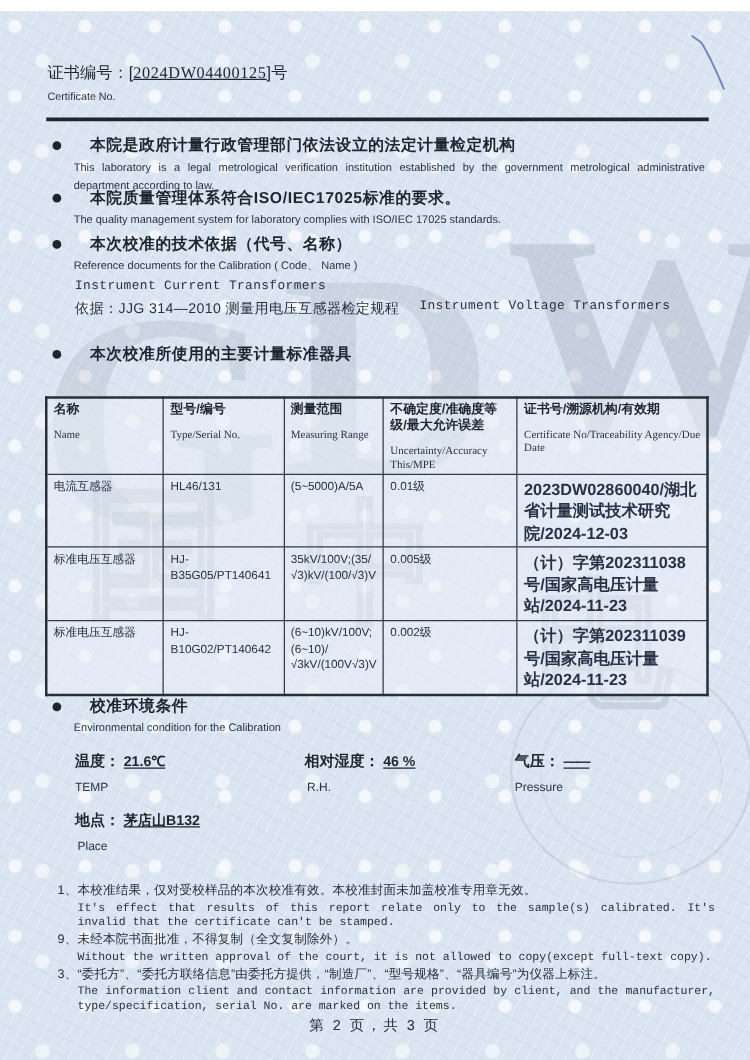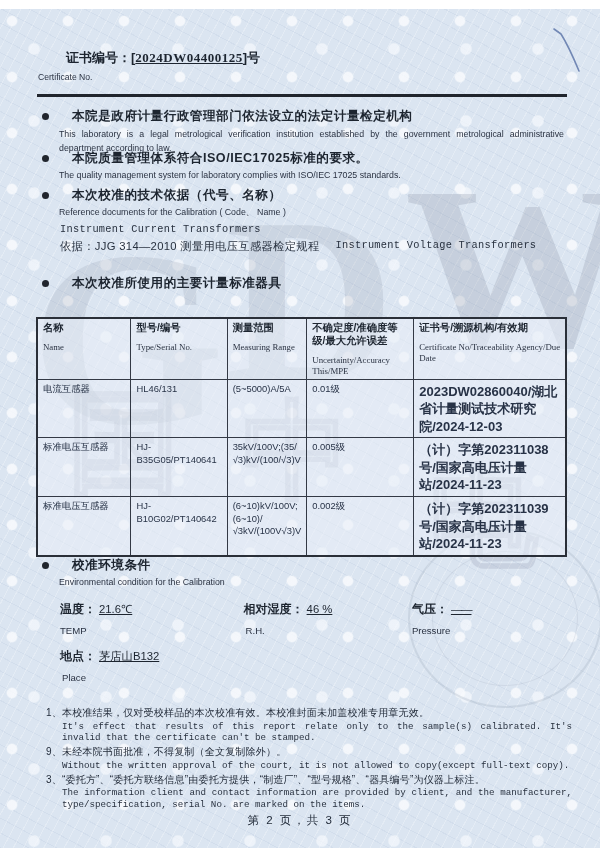--- a/index.html
+++ b/index.html
@@ -35,21 +35,21 @@
   }
   .wm-seal-inner{
     position:absolute;left:22px;top:20px;right:22px;bottom:20px;border-radius:50%;
     border:1px solid rgba(162,174,192,0.22);
   }
   .pen-mark{position:absolute;left:548px;top:14px;width:44px;height:52px;}
   
   .header{position:absolute;left:38px;right:34px;top:40px;display:flex;justify-content:space-between;}
   .inst-cn{font-size:15.5px;font-weight:bold;letter-spacing:4.5px;color:#1d2530;white-space:nowrap;}
   .inst-en{font-size:8.6px;color:#2a3242;margin-top:5px;font-family:"Liberation Serif",serif;}
-  .cert-line{font-size:13px;font-weight:bold;color:#1d2530;white-space:nowrap;margin-left:28px;}
+  .cert-line{font-size:13px;font-weight:normal;color:#1d2530;white-space:nowrap;}
   .cert-no{text-decoration:underline;font-family:"Liberation Serif",serif;letter-spacing:0.5px;}
   .cert-en{font-size:8.6px;color:#2a3242;margin-top:5px;}
   .rule{position:absolute;left:37px;right:33px;top:85px;height:3.2px;background:#20252d;}
   
   .sec{position:absolute;left:42px;right:30px;}
   .sec-title{display:flex;align-items:center;gap:23px;}
   .dot{width:7px;height:7px;border-radius:50%;background:#20252d;flex:0 0 auto;}
   .t-cn{font-size:12.6px;font-weight:bold;color:#1d2530;letter-spacing:0.5px;}
   .t-en{font-size:8.8px;color:#2a3242;margin:3px 0 0 17px;}
   .para-en{font-size:8.8px;color:#2a3242;margin:3px 0 0 17px;width:505px;text-align:justify;line-height:1.55;}
@@ -67,21 +67,21 @@
   table.std{border:2px solid #2a2f38;}
   th .h-cn{font-size:10.3px;font-weight:bold;color:#1d2530;line-height:1.25;}
   th .h-en{font-size:8.8px;font-weight:normal;color:#2a3242;font-family:"Liberation Serif",serif;margin-top:7px;line-height:1.25;}
   td{font-size:9.4px;color:#273246;line-height:1.35;}
   .c-name{width:103px;} .c-type{width:88px;} .c-range{width:70px;} .c-acc{width:103px;} .c-cert{width:151px;}
   td.cert-cell{font-size:13px;font-weight:bold;}
   tr.r1 td{height:24px;} tr.r2 td{height:33px;} tr.r3 td{height:35px;}
   
   .env-grid{display:grid;grid-template-columns:36% 33% 31%;row-gap:12px;margin:14px 0 0 18px;}
   .env-cn{font-size:12px;color:#1d2530;font-weight:bold;white-space:nowrap;}
-  .env-val{font-weight:normal;text-decoration:underline;padding:0 3px;font-size:11.3px;}
+  .env-val{font-weight:bold;text-decoration:underline;padding:0 3px;font-size:11.3px;}
   .env-dash{letter-spacing:-1px;}
   .env-en{font-size:9.6px;color:#2a3242;margin-top:7px;font-weight:normal;}
   .env-c2 .env-en{margin-left:2px;}
   .env-c3{text-align:left;padding-left:28px;}
   .env-c3 .env-en{padding-left:14px;}
   
   .notes{position:absolute;left:46px;right:28px;top:698px;}
   .note-cn{font-size:10px;color:#232c3a;font-weight:normal;line-height:1.25;letter-spacing:0.2px;}
   .note-en{font-family:"Liberation Mono",monospace;font-size:9.2px;color:#28313f;margin:1px 0 2px 16px;text-align:justify;line-height:1.3;}
   

